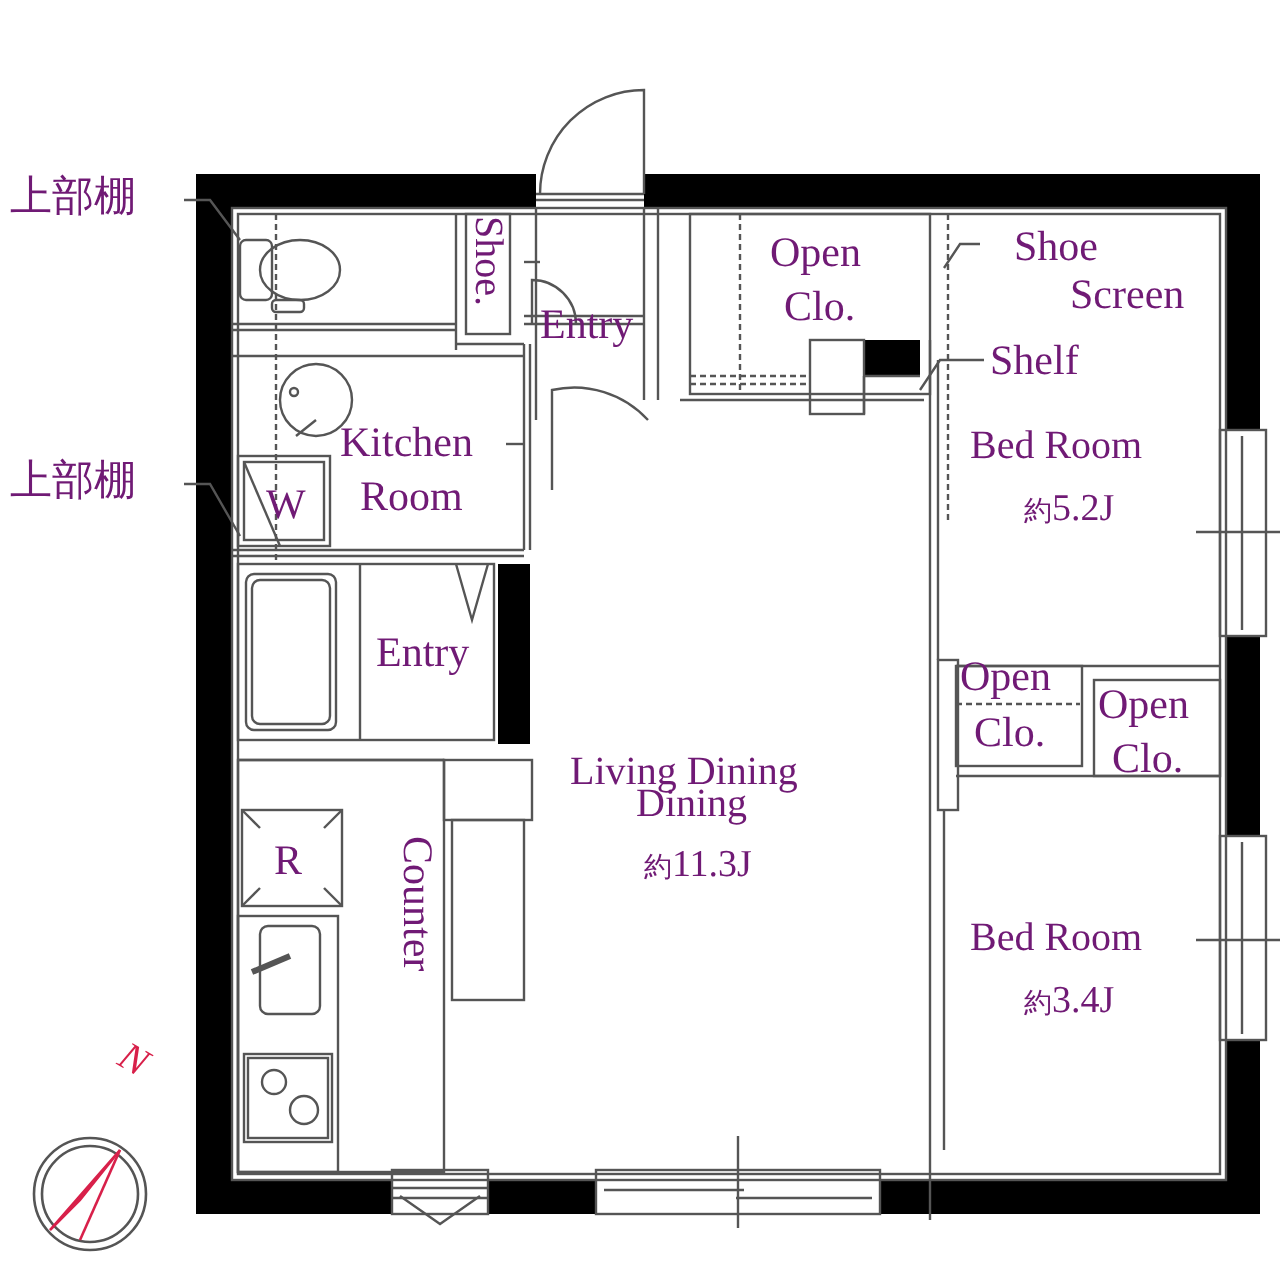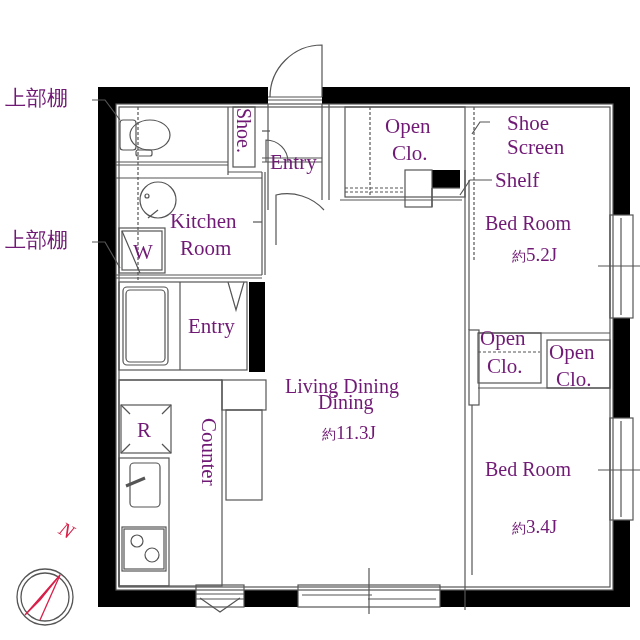--- a/index.html
+++ b/index.html
@@ -189,31 +189,31 @@
 <div class="lbl room-name" style="left:285px; top:376px;">Living Dining</div>
 <div class="lbl room-name" style="left:318px; top:392px;">Dining</div>
 <div class="lbl room-area" style="left:322px; top:423px;">
   <span class="jp" style="font-size:14px;">約</span><span>11.3J</span>
 </div>
 
 <div class="lbl small" style="left:385px; top:116px;">Open</div>
 <div class="lbl small" style="left:392px; top:143px;">Clo.</div>
 
 <div class="lbl small" style="left:507px; top:113px;">Shoe</div>
-<div class="lbl small" style="left:507px; top:137px;text-align:center;">Screen</div>
+<div class="lbl small" style="left:535px; top:137px;text-align:center;">Screen</div>
 <div class="lbl small" style="left:495px; top:170px;">Shelf</div>
 
 <div class="lbl room-name" style="left:485px; top:213px;">Bed Room</div>
 <div class="lbl room-area" style="left:512px; top:245px;">
   <span class="jp" style="font-size:14px;">約</span><span>5.2J</span>
 </div>
 
 <div class="lbl small" style="left:480px; top:328px;">Open</div>
 <div class="lbl small" style="left:487px; top:356px;">Clo.</div>
 <div class="lbl small" style="left:549px; top:342px;">Open</div>
 <div class="lbl small" style="left:556px; top:369px;">Clo.</div>
 
 <div class="lbl room-name" style="left:485px; top:459px;">Bed Room</div>
-<div class="lbl room-area" style="left:512px; top:491px;margin-top:26px;">
+<div class="lbl room-area" style="left:512px; top:491px;">
   <span class="jp" style="font-size:14px;">約</span><span>3.4J</span>
 </div>
 
 <div class="lbl" style="left:60px; top:520px; font-size:20px; font-style:italic; color:#d8204a; transform:rotate(30deg);">N</div>
 
 </body></html>

